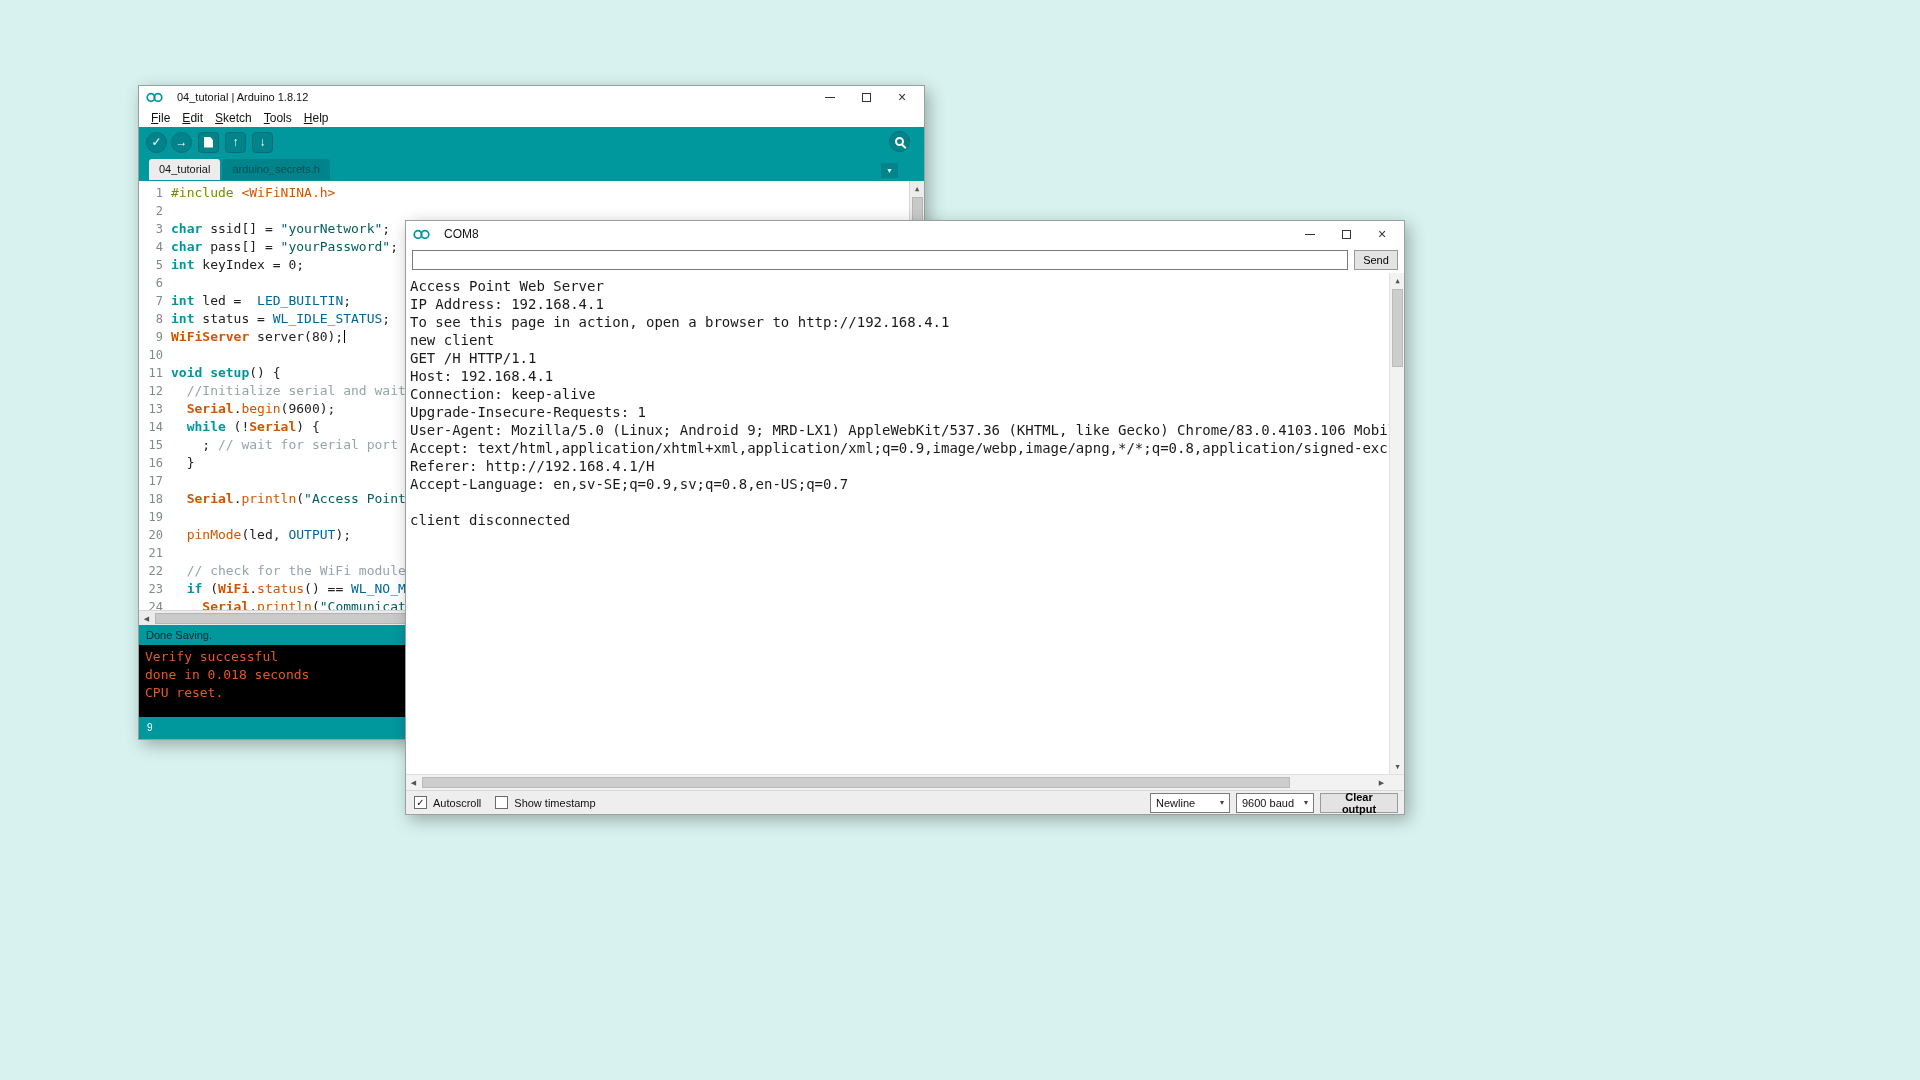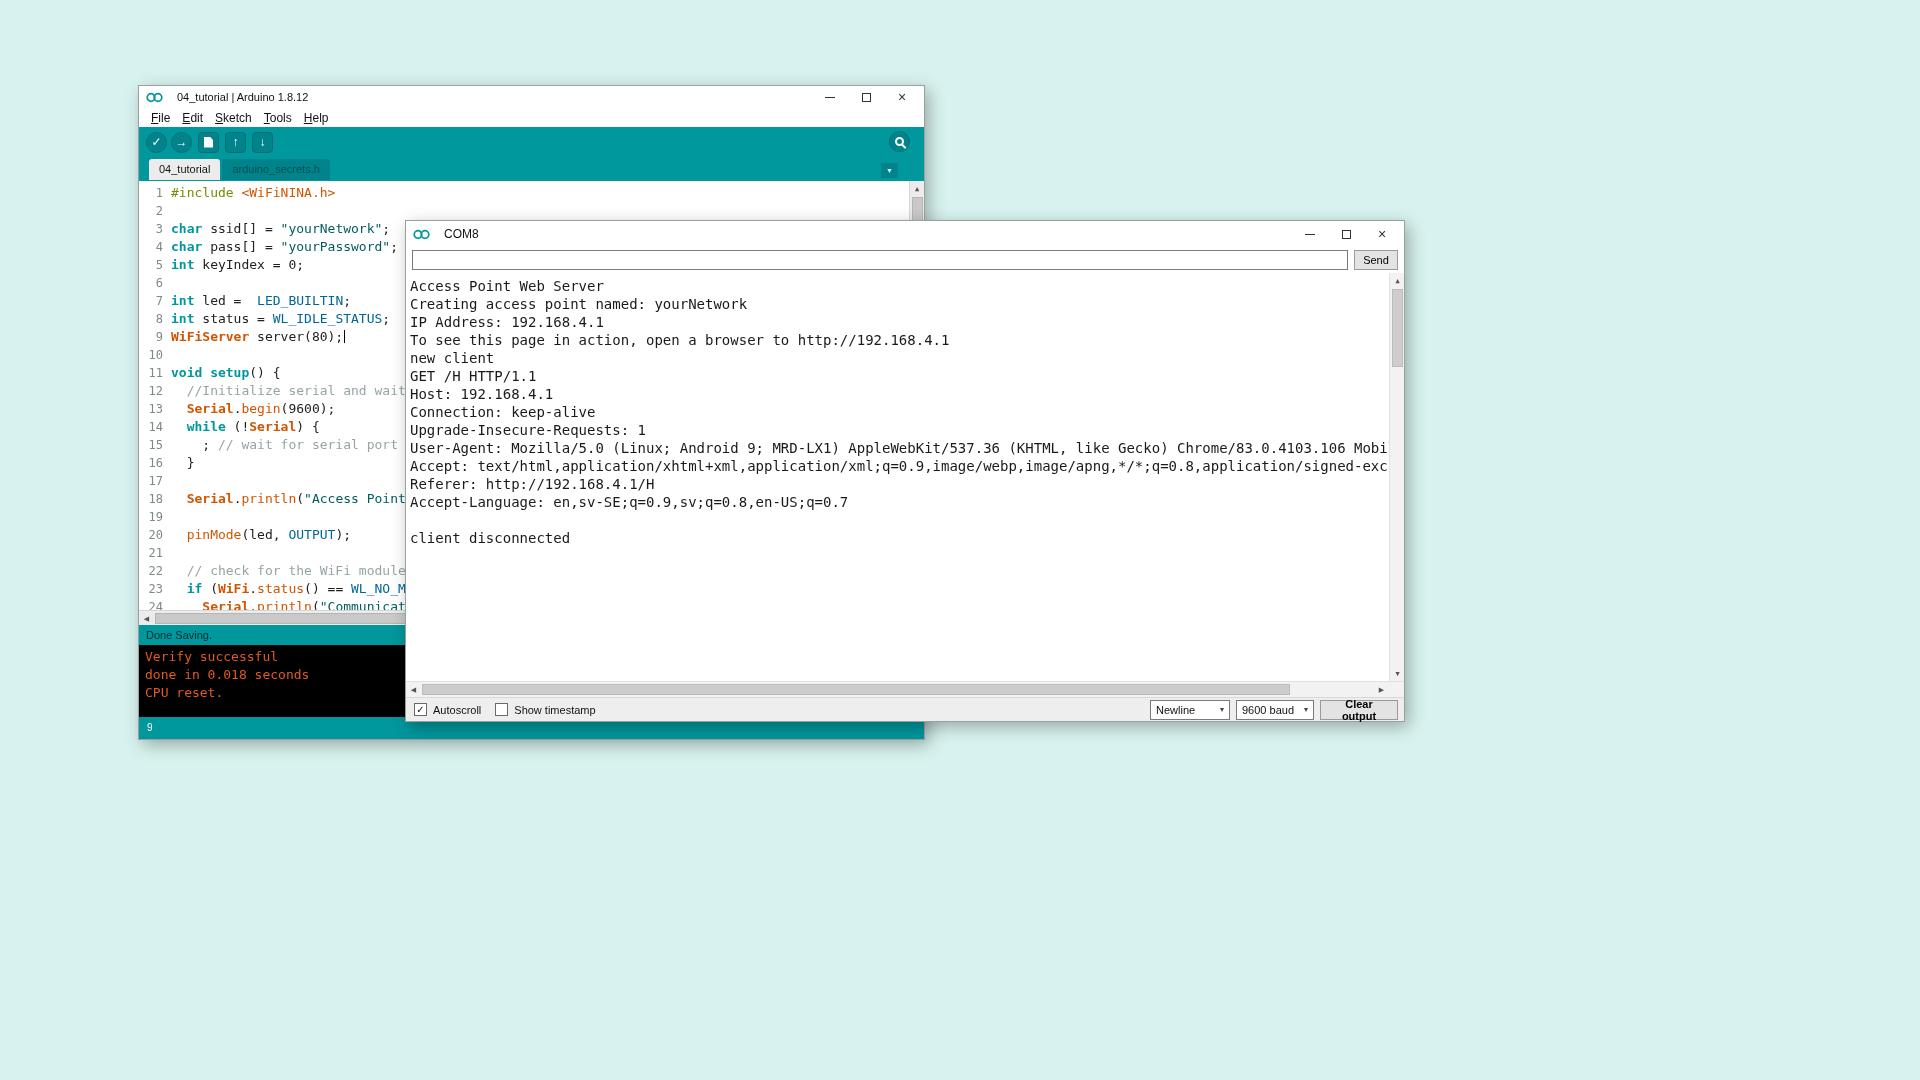--- a/index.html
+++ b/index.html
@@ -67,21 +67,21 @@
   .editor-hscroll .arr { position:absolute; top:0; width:15px; height:15px; display:flex; align-items:center; justify-content:center; font-size:7px; color:#555; }
   .editor-hscroll .arr-l { left:0; }
   .editor-hscroll .arr-r { right:0; }
   .editor-hscroll .thumb { position:absolute; top:2px; left:16px; width:330px; height:11px; background:#c9c9c9; border:1px solid #b5b5b5; }
   .ide-statusbar { height:20px; line-height:20px; background:var(--teal); color:#00292c; font-size:11px; padding-left:7px; flex:none; }
   .ide-console { height:72px; background:#000; color:var(--console-orange); font-family:"DejaVu Sans Mono", monospace;
                  font-size:13px; padding:3px 6px; overflow:hidden; flex:none; }
   .console-line { height:18px; line-height:18px; white-space:pre; }
   .ide-bottombar { height:22px; line-height:22px; background:var(--teal); color:#fff; font-size:10px; padding-left:8px; flex:none; }
   
-  .win-serial { left:405px; top:220px; width:1000px; height:502px; z-index:5; }
+  .win-serial { left:405px; top:220px; width:1000px; height:595px; z-index:5; }
   .win-serial .titlebar { height:26px; }
   .win-serial .titlebar .title { font-size:12px; }
   .input-row { height:26px; display:flex; align-items:center; padding:0 6px; gap:6px; flex:none; }
   .serial-input { flex:1 1 auto; height:20px; border:1px solid #7a7a7a; font-size:12px; padding:0 4px;
                   font-family:"Liberation Sans", sans-serif; outline:none; }
   .btn { background:#e3e3e3; border:1px solid #9a9a9a; font-size:11px; height:20px;
          display:flex; align-items:center; justify-content:center; font-family:"Liberation Sans", sans-serif; }
   .send-btn { width:44px; flex:none; }
   .serial-output { flex:1 1 auto; position:relative; overflow:hidden; padding:4px 18px 0 4px;
                    font-family:"DejaVu Sans Mono", monospace; font-size:14px; color:#1a1a1a; }
@@ -245,21 +245,20 @@
     <button class="btn send-btn">Send</button>
   </div>
 
   <div class="serial-output" id="serial-lines">
     <div class="serial-vscroll">
       <div class="arr arr-u">▲</div>
       <div class="thumb"></div>
       <div class="arr arr-d">▼</div>
     </div>
   <div class="sline">Access Point Web Server</div>
-      <div class="sline">Creating access point named: yourNetwork</div>
       <div class="sline">IP Address: 192.168.4.1</div>
       <div class="sline">To see this page in action, open a browser to http://192.168.4.1</div>
       <div class="sline">new client</div>
       <div class="sline">GET /H HTTP/1.1</div>
       <div class="sline">Host: 192.168.4.1</div>
       <div class="sline">Connection: keep-alive</div>
       <div class="sline">Upgrade-Insecure-Requests: 1</div>
       <div class="sline">User-Agent: Mozilla/5.0 (Linux; Android 9; MRD-LX1) AppleWebKit/537.36 (KHTML, like Gecko) Chrome/83.0.4103.106 Mobile Safari/537.36</div>
       <div class="sline">Accept: text/html,application/xhtml+xml,application/xml;q=0.9,image/webp,image/apng,*/*;q=0.8,application/signed-exchange;v=b3;q=0.9</div>
       <div class="sline">Referer: http://192.168.4.1/H</div>

